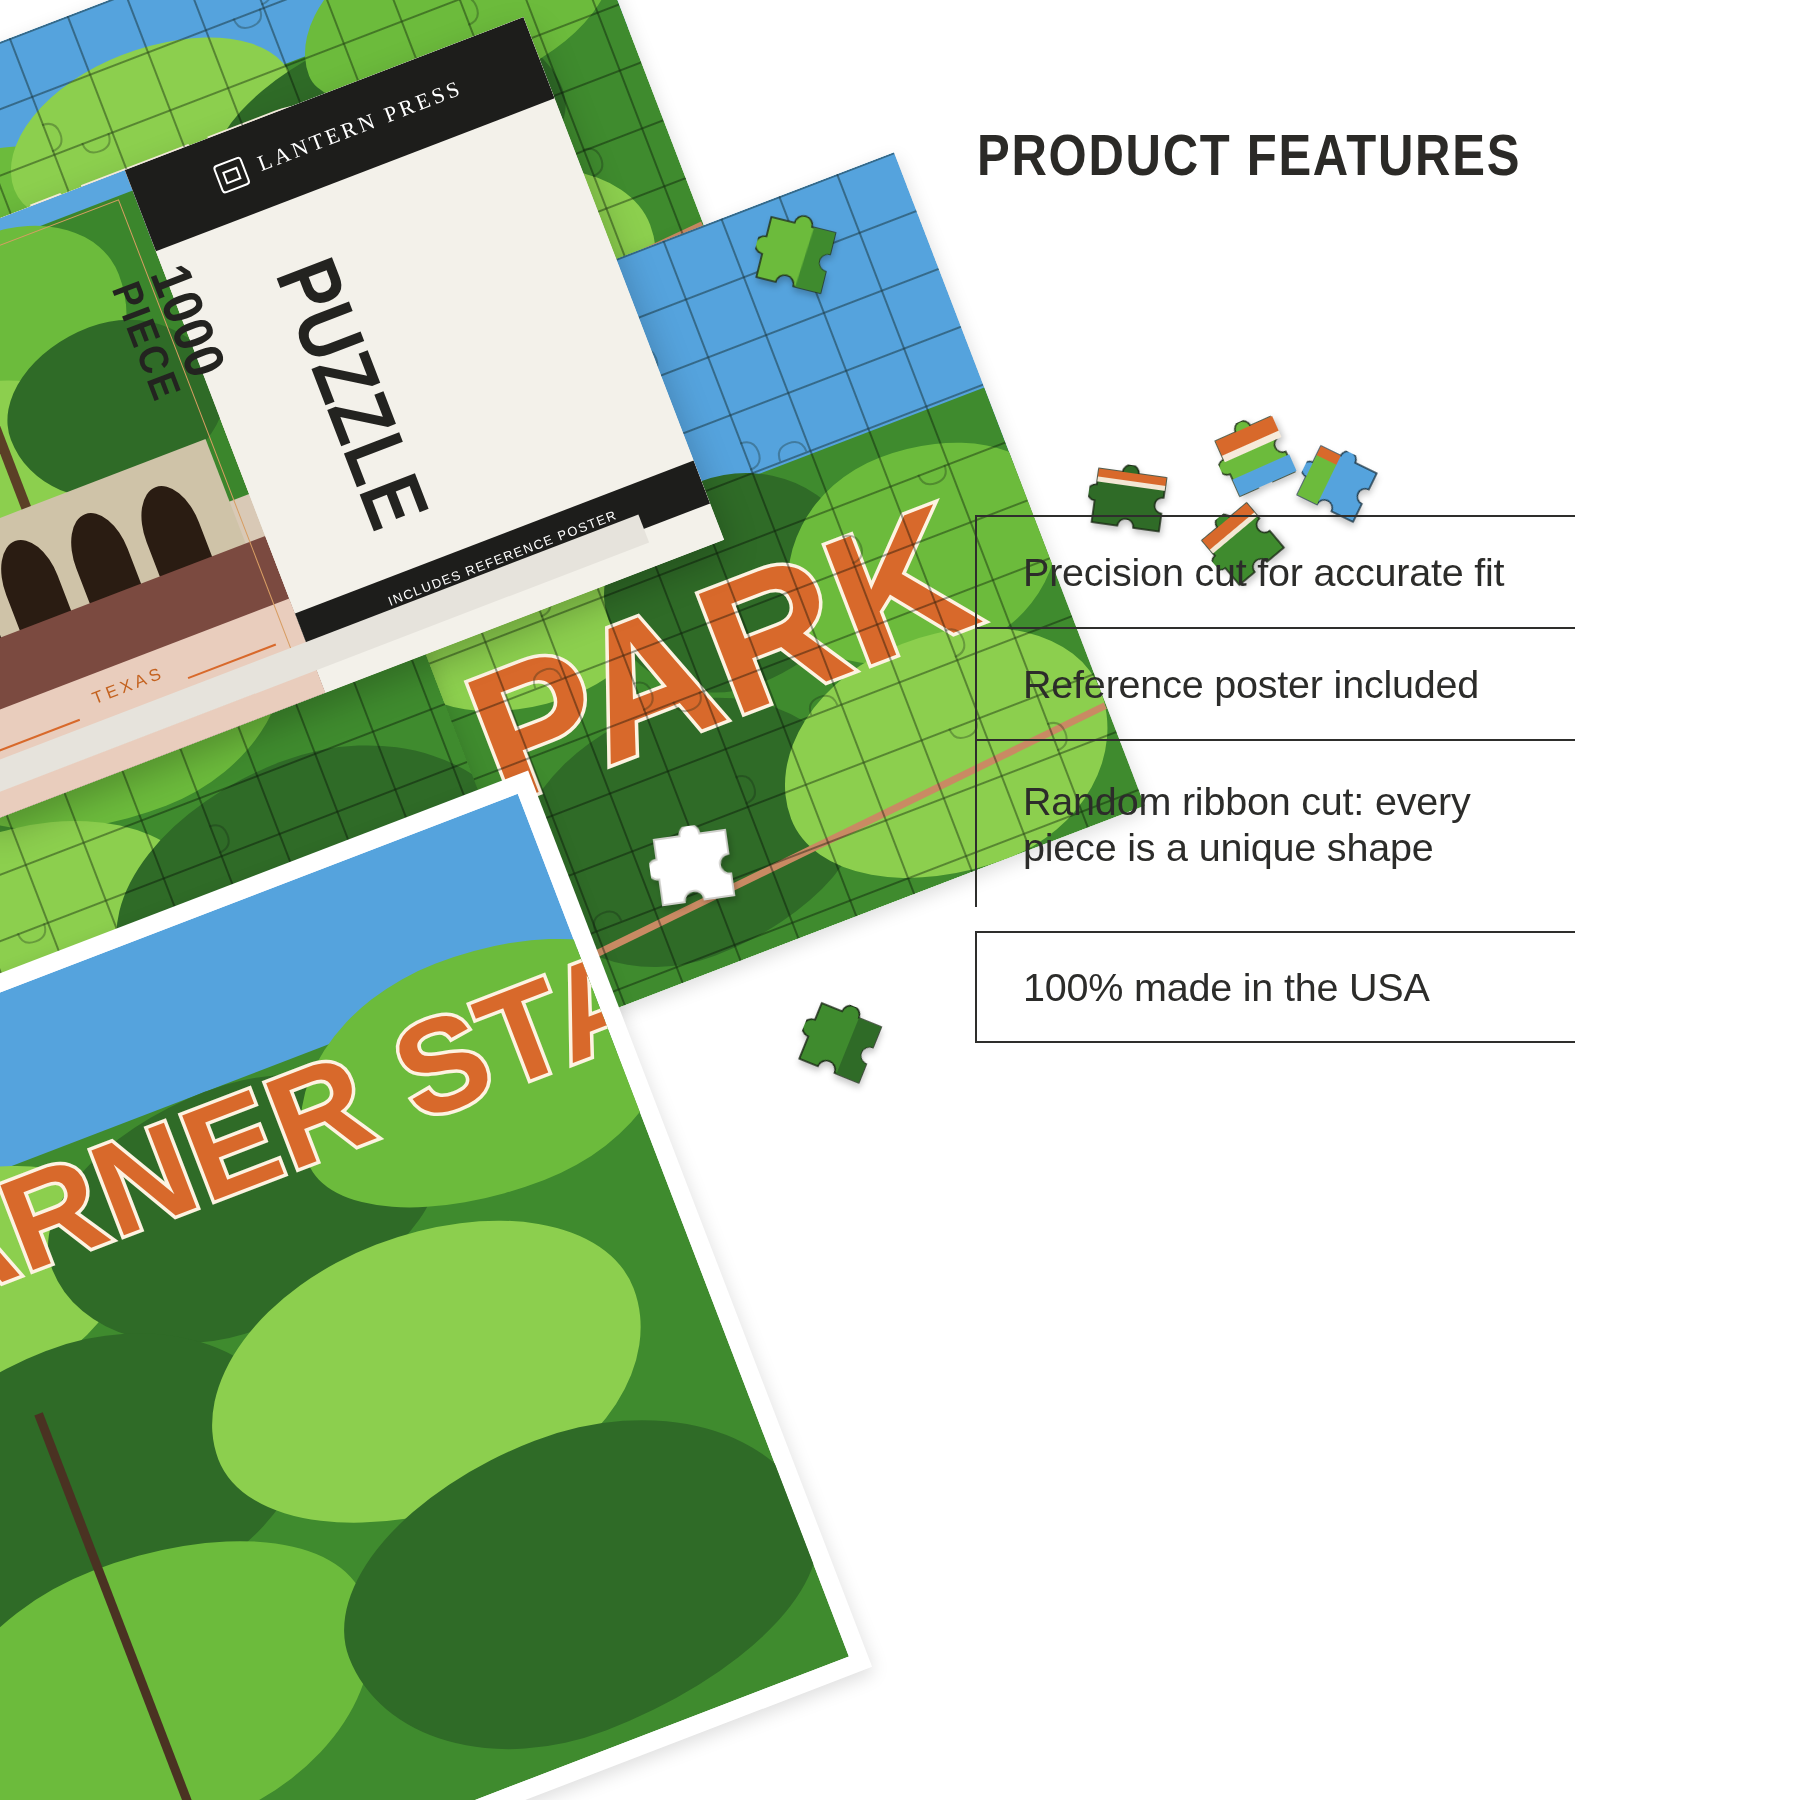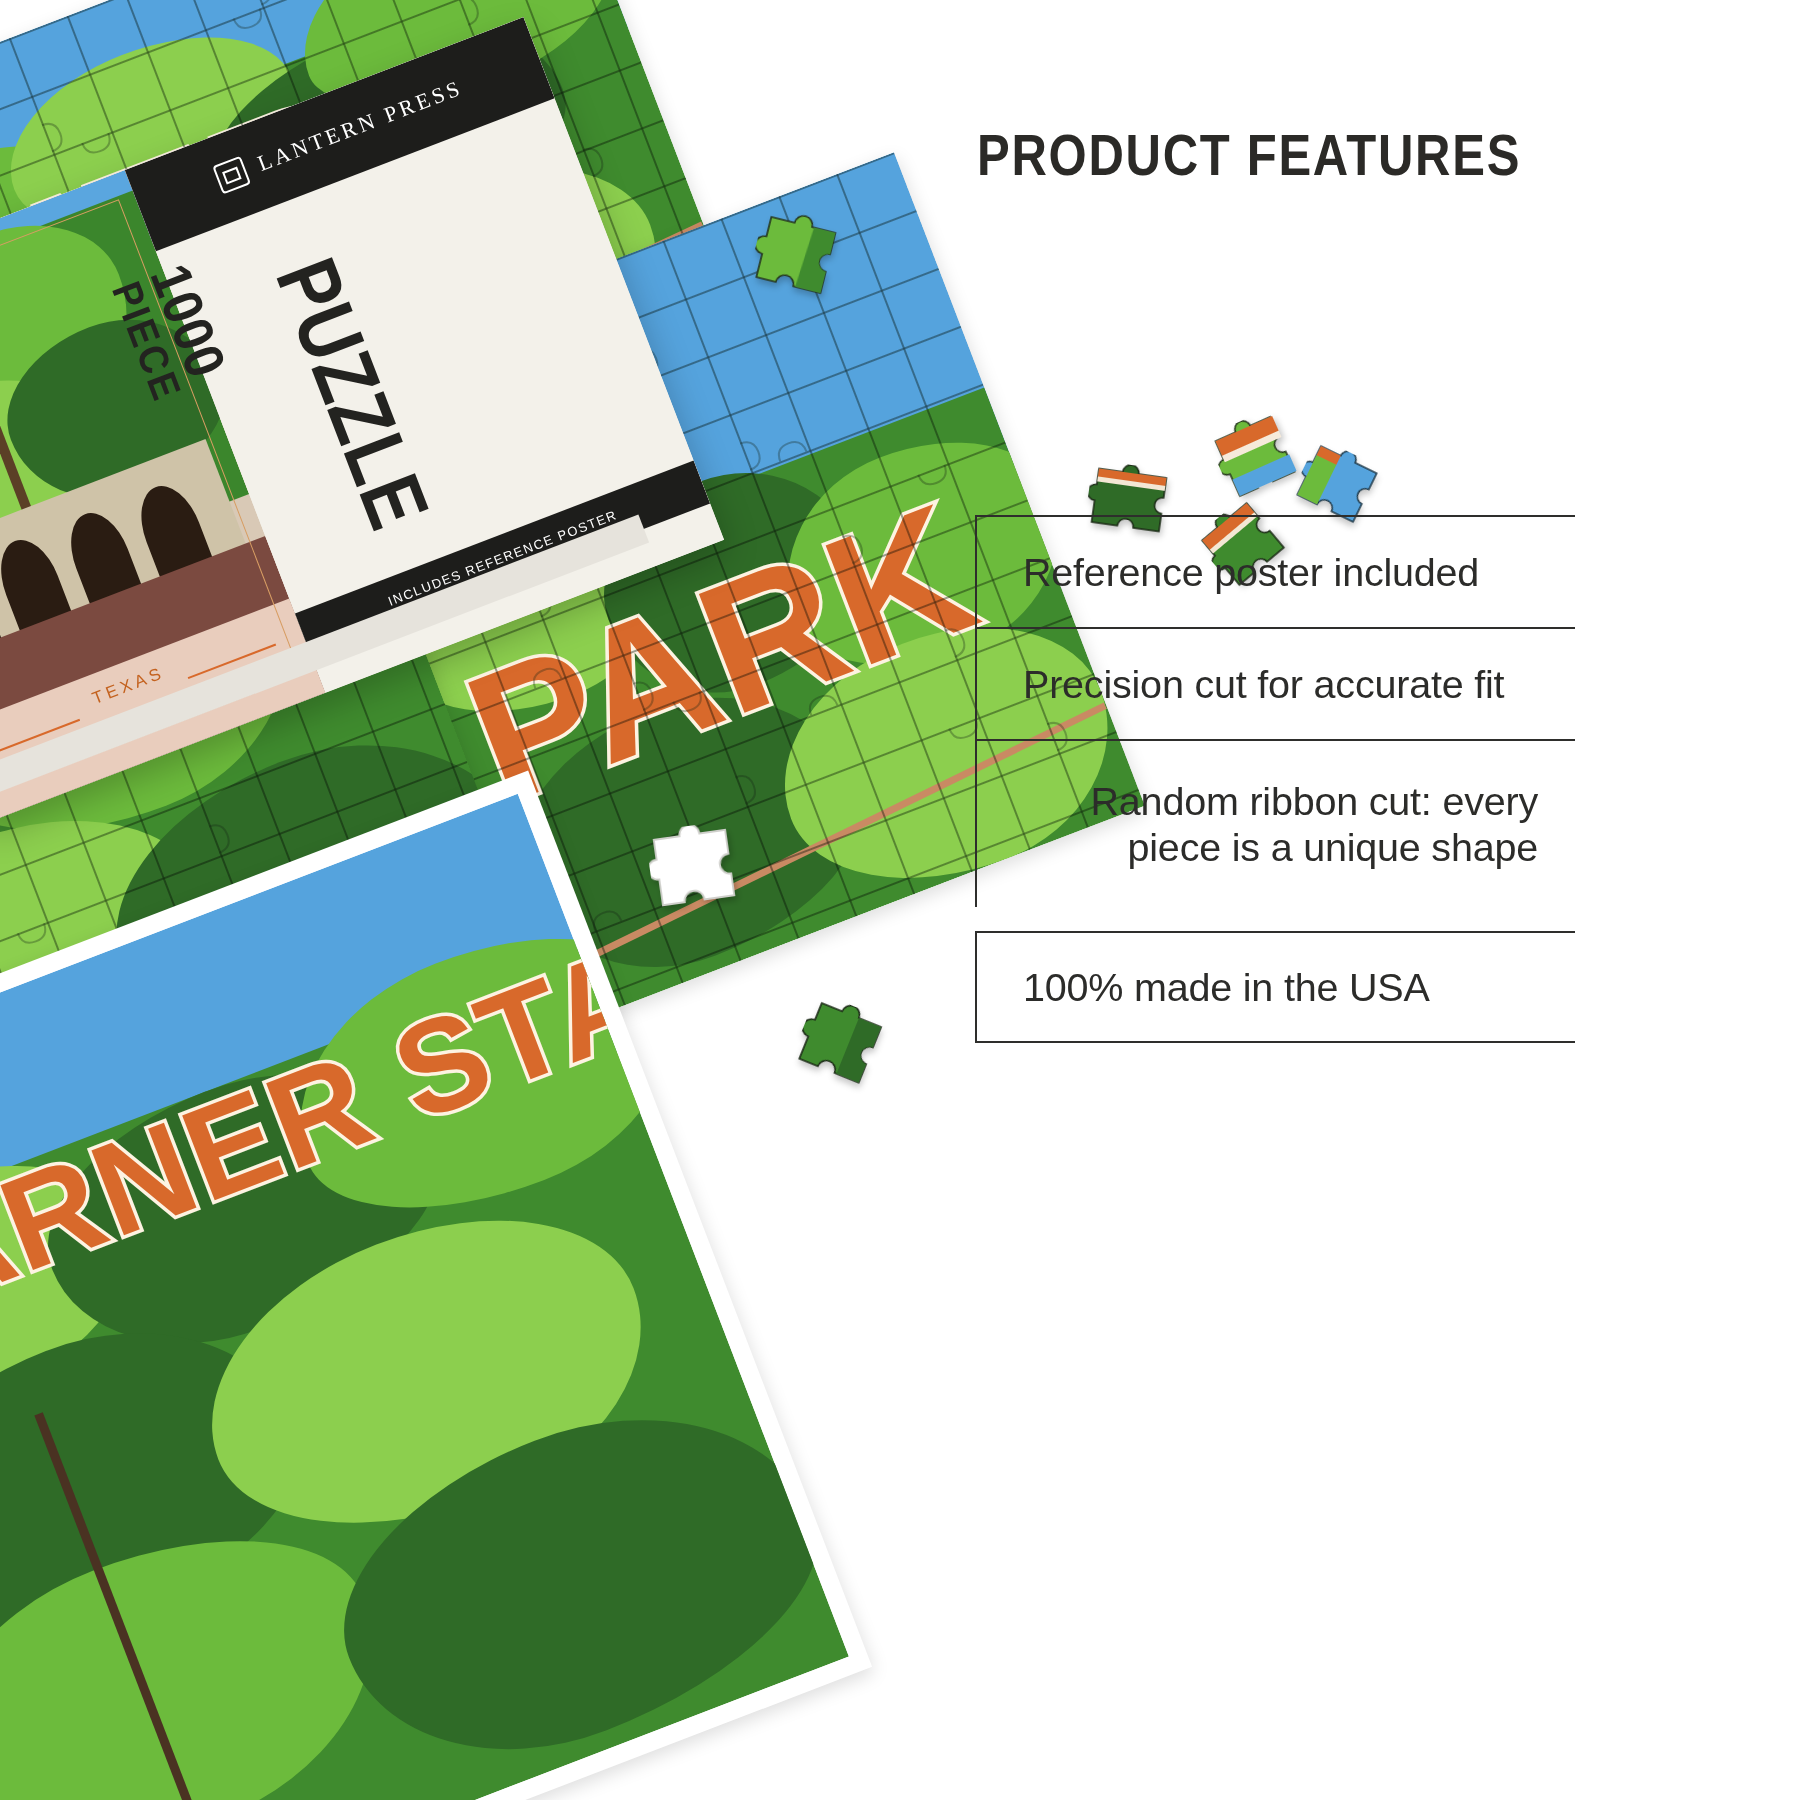--- a/index.html
+++ b/index.html
@@ -401,28 +401,28 @@
 
   <div class="features-panel">
     <h1 class="features-title">PRODUCT FEATURES</h1>
 
     <div class="feature-list">
 
 
       <div class="gap-lg"></div>
 
       <div class="feature-item" style="height:112px;">
+        <div class="feature-text">Precision cut for accurate fit</div>
+      </div>
+
+      <div class="feature-item" style="height:112px;">
         <div class="feature-text">Reference poster included</div>
       </div>
 
-      <div class="feature-item" style="height:112px;">
-        <div class="feature-text">Precision cut for accurate fit</div>
-      </div>
-
-      <div class="feature-item" style="height:168px;text-align:right;">
+      <div class="feature-item" style="height:168px;">
         <div class="feature-text" style="max-width:515px;">Random ribbon cut: every piece is a unique shape</div>
       </div>
 
 
       <div class="feature-item" style="height:112px;margin-top:24px;">
         <div class="feature-text">100% made in the USA</div>
       </div>
 
     </div>
   </div>

